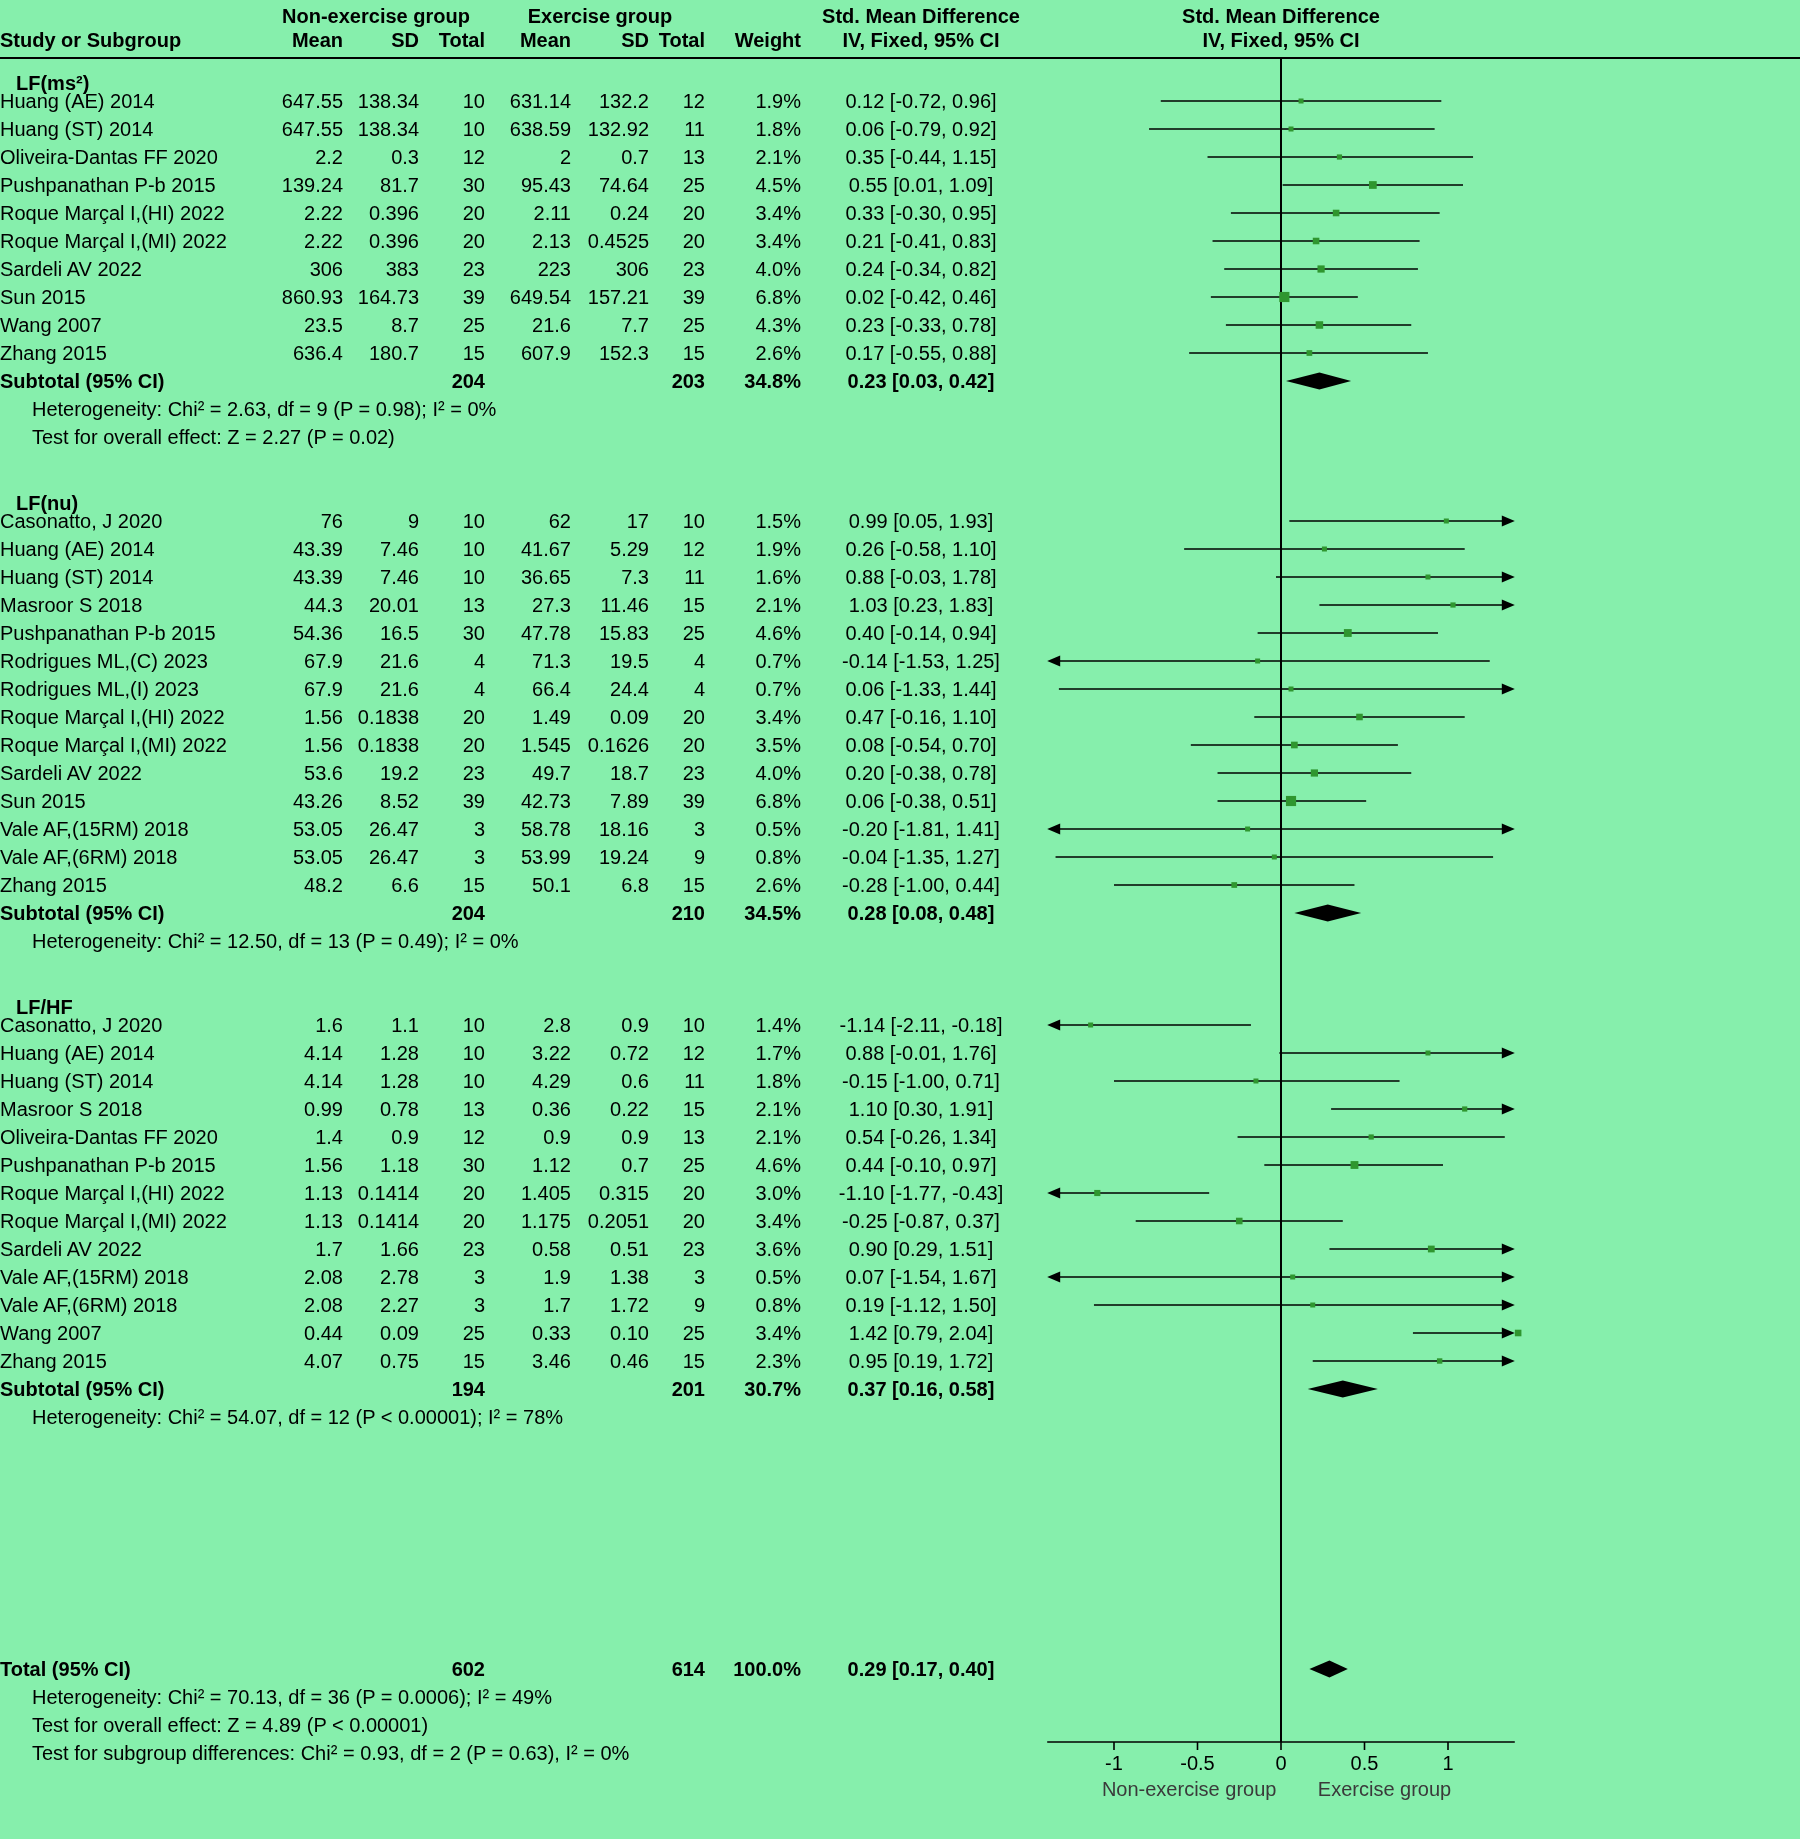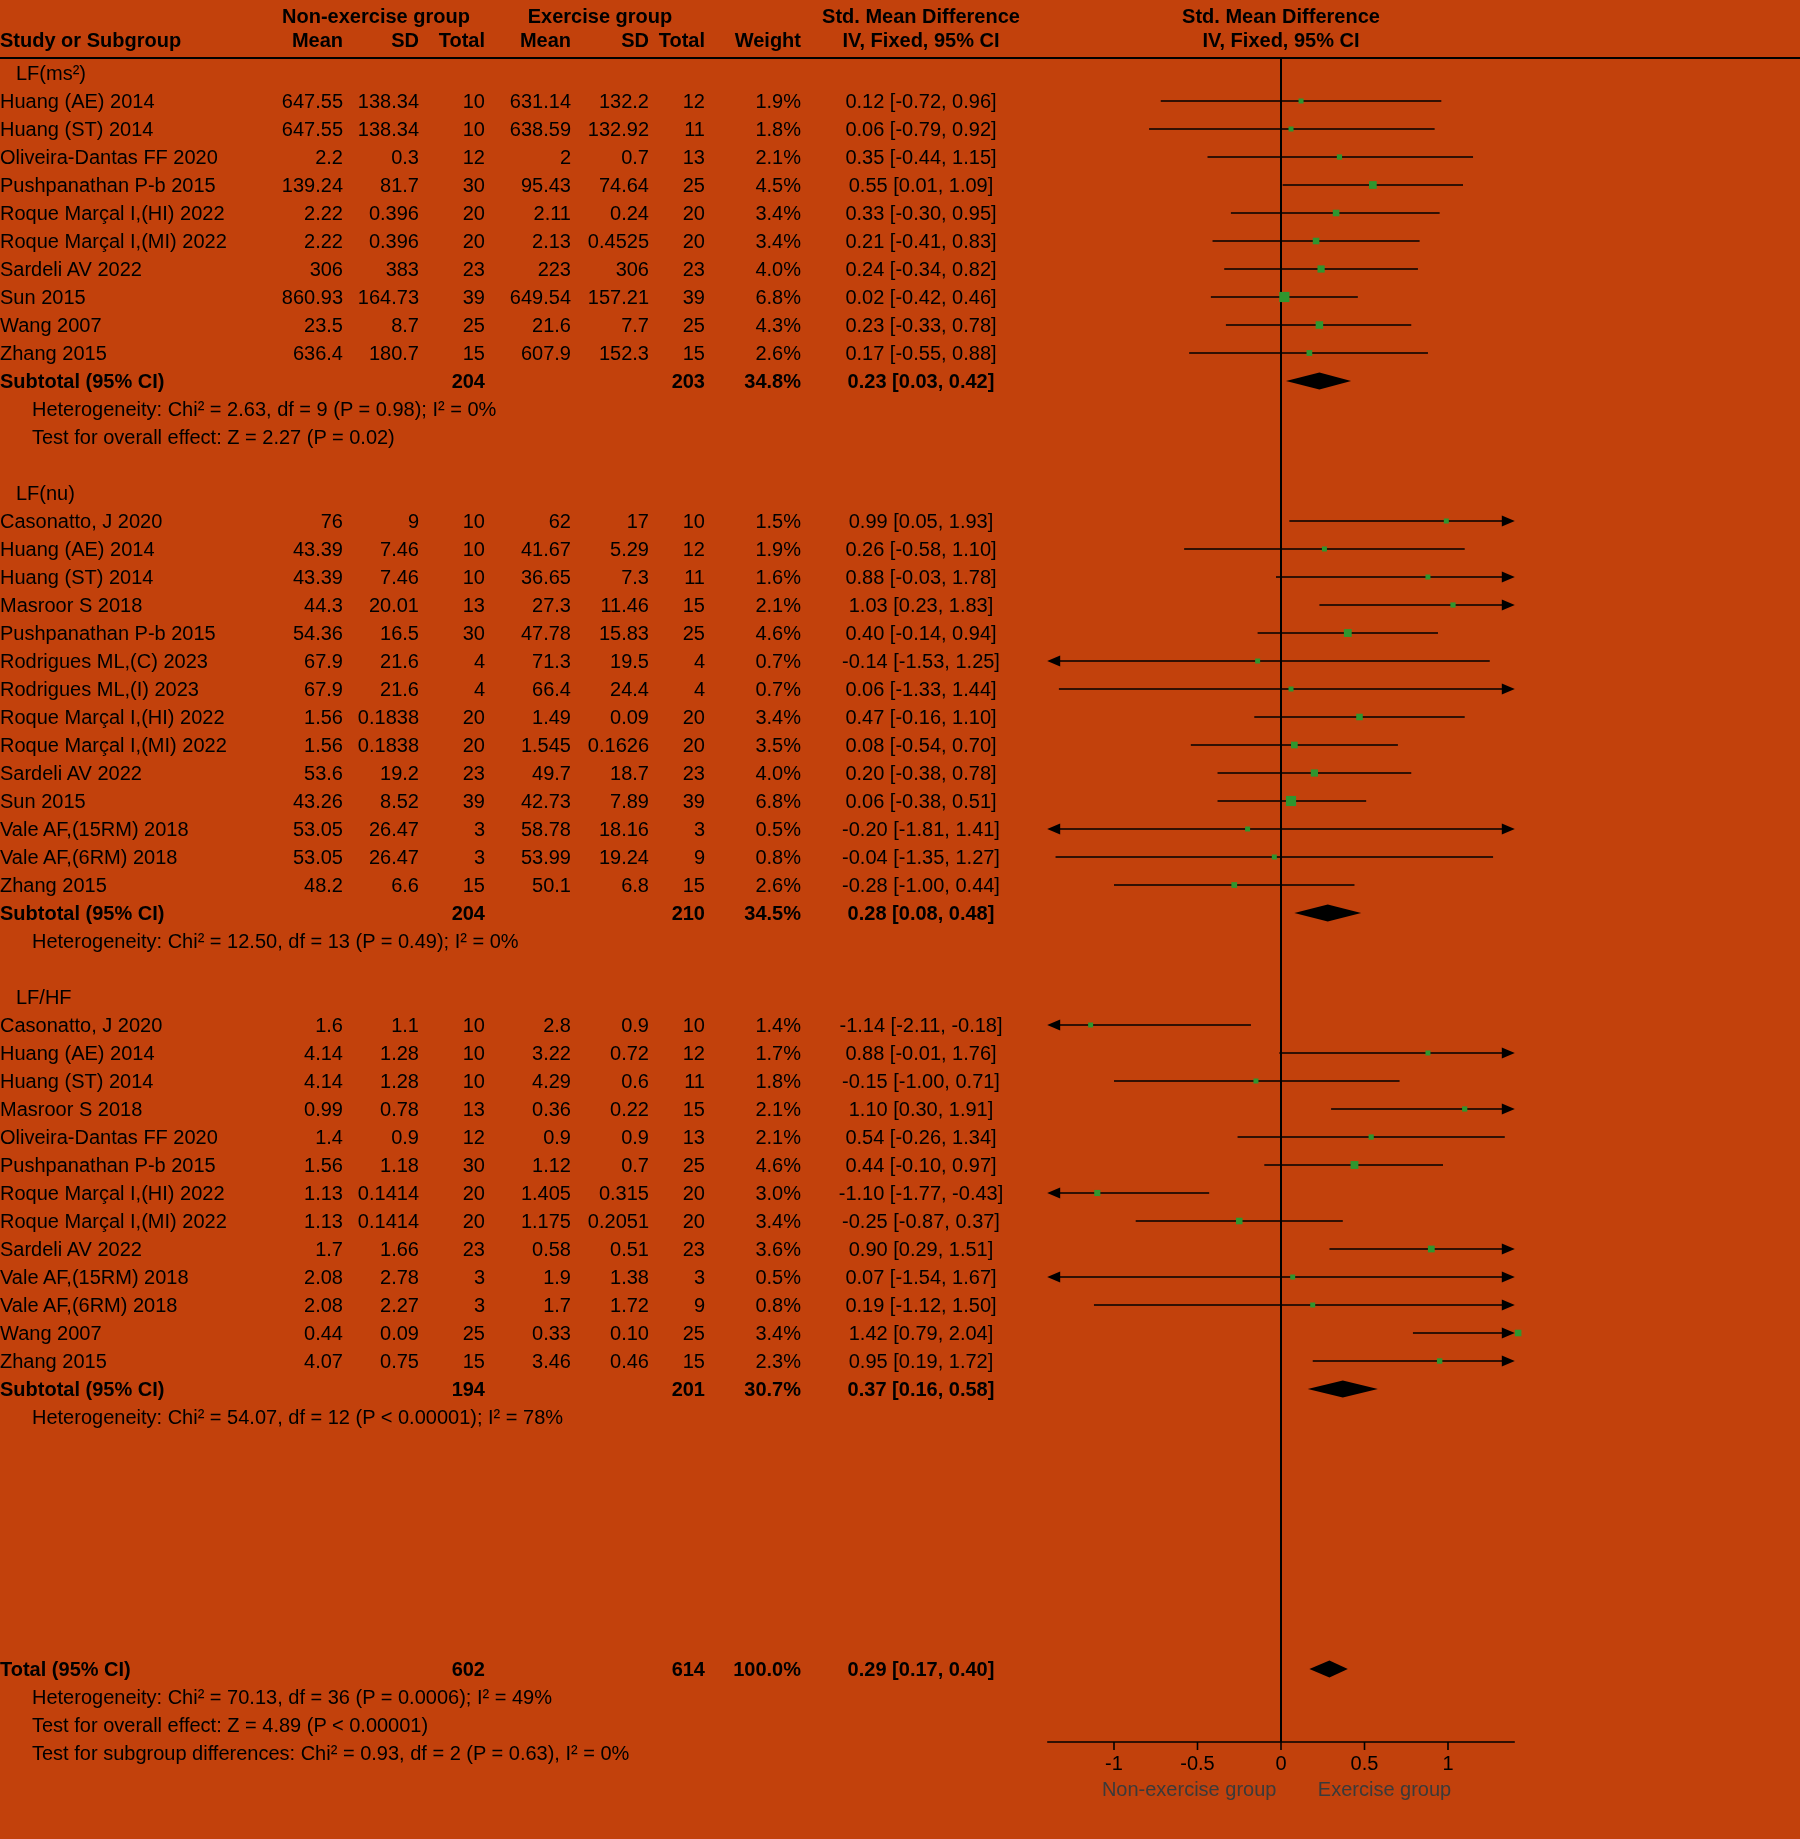--- a/index.html
+++ b/index.html
@@ -1,32 +1,32 @@
 <!DOCTYPE html>
 <html><head>
 <meta charset="utf-8">
 <style>
   html,body{margin:0;padding:0;}
   body{width:1800px;background:#fff;color:#000;font-family:"Liberation Sans","DejaVu Sans",sans-serif;}
-  .figure{position:relative;width:1800px;height:1839px;background:#c2410c;overflow:hidden;}
+  .figure{position:relative;width:1800px;height:1839px;background:#86efac;overflow:hidden;}
   .hdr{height:57px;border-bottom:2px solid #000;font-weight:bold;}
   .h1,.h2{display:grid;font-size:20px;}
   .h1{grid-template-columns:262px 228px 220px 96px 230px 764px;height:28px;line-height:32px;}
   .h2{grid-template-columns:262px 86px 76px 66px 86px 78px 56px 96px 230px 764px;height:27px;line-height:24px;}
   .ctr{text-align:center;}
   .plothead{width:490px;text-align:center;}
   .study{padding-left:0;text-align:left;}
   .num{text-align:right;padding-right:5px;}
   .ci{text-align:center;}
   #rows{position:relative;z-index:1;}
   .row{display:grid;grid-template-columns:262px 86px 76px 66px 86px 78px 56px 96px 230px 764px;height:28px;line-height:28px;font-size:20px;}
   .row.bold{font-weight:bold;}
   .c{white-space:nowrap;}
   .c.note{grid-column:1/span 9;padding-left:32px;}
-  .c.subgrouplabel{grid-column:1/span 9;padding-left:16px;font-weight:normal;}
+  .c.subgrouplabel{grid-column:1/span 9;padding-left:16px;font-weight:bold;margin-top:10px;}
   .c.plot svg{display:block;}
   .zero-line{position:absolute;left:1280px;top:57px;width:2px;height:1685px;background:#000;z-index:0;}
   .axis{position:absolute;left:1036px;top:1734px;width:764px;height:102px;}
   svg text{font-family:"Liberation Sans","DejaVu Sans",sans-serif;}
 </style>
 </head>
 <body>
 
 <div class="figure">
   <div class="hdr">

